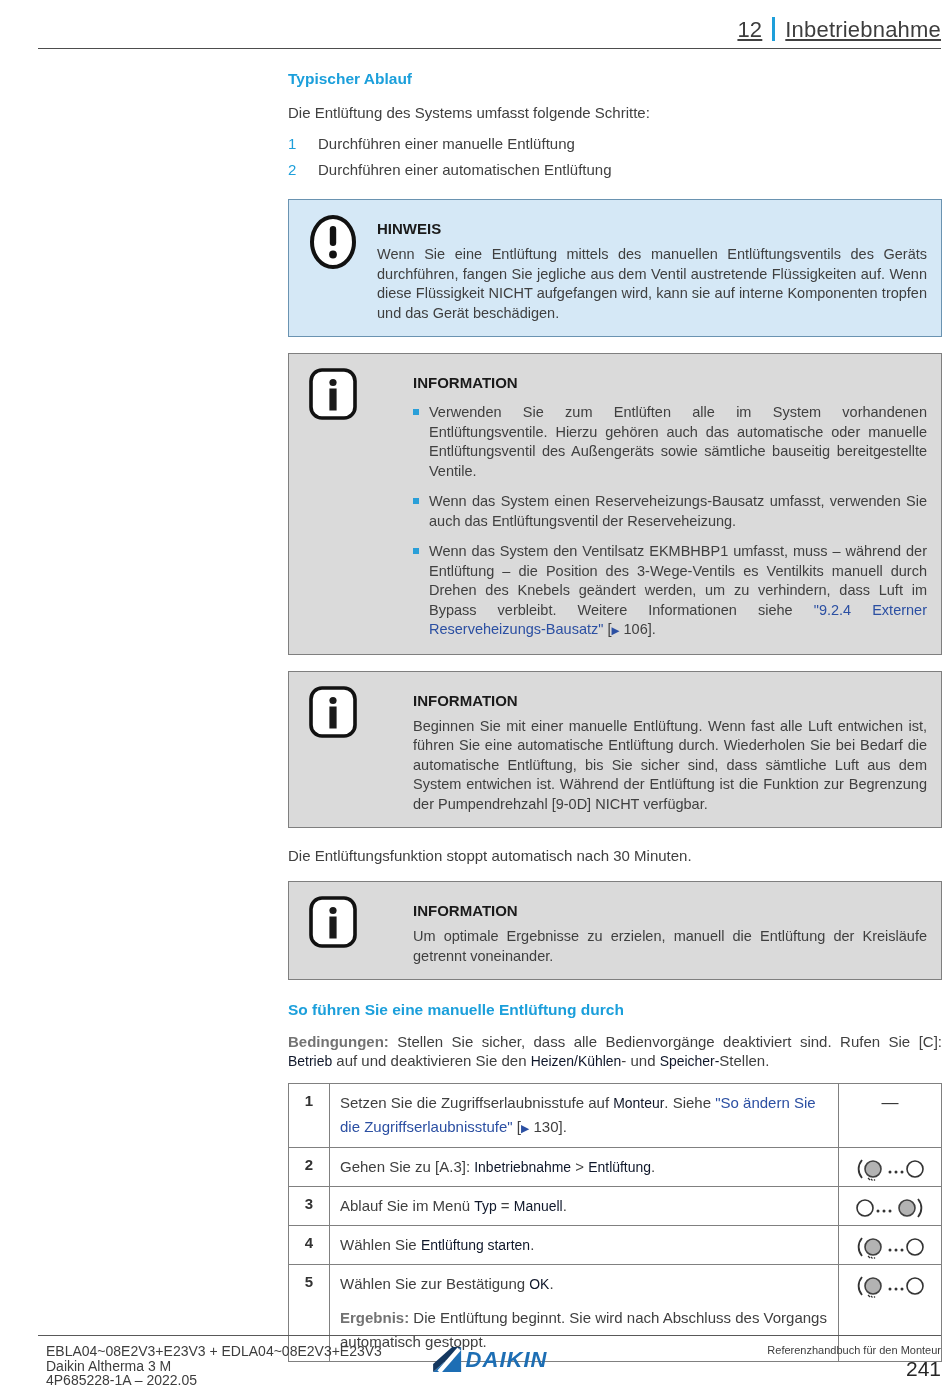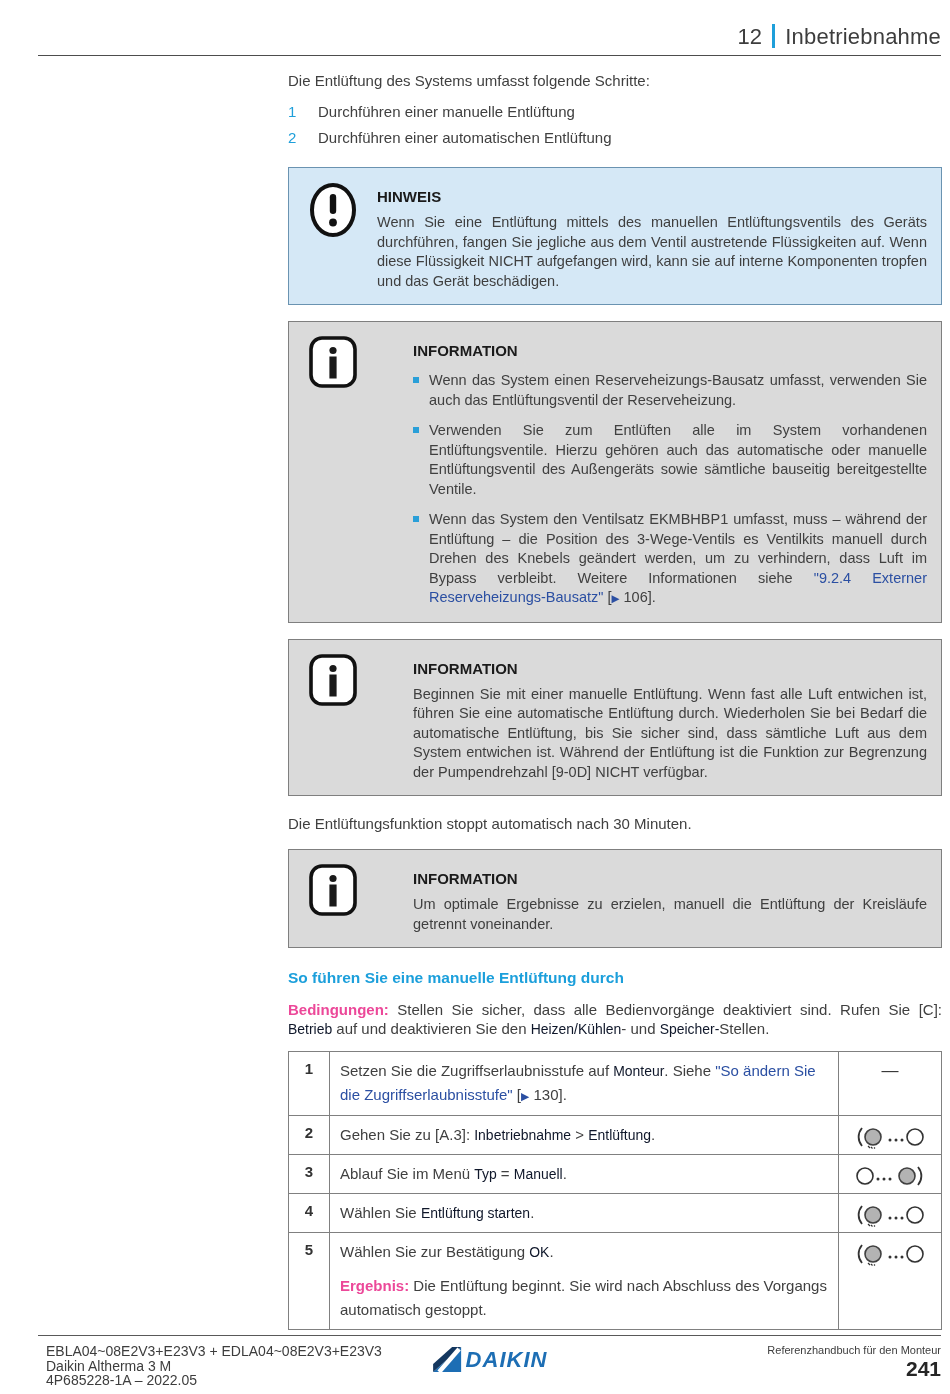--- a/index.html
+++ b/index.html
@@ -4,21 +4,21 @@
 <style>
   html,body{margin:0;padding:0;}
   body{
     width:950px;height:1394px;position:relative;background:#ffffff;
     font-family:"Liberation Sans",sans-serif;color:#404040;
     -webkit-font-smoothing:antialiased;overflow:hidden;
   }
   .page{width:950px;height:1394px;position:relative;}
 
   
-  .header{padding-top:24px;}
+  .header{padding-top:17px;text-decoration:underline;}
   .chapter{ text-align:right;padding-right:9px;font-size:22px;color:#3d3d3d;letter-spacing:.2px;}
   .chapter .vbar{display:inline-block;width:3px;height:24px;background:#1e9fda;margin:0 10px;vertical-align:-4px;}
   .header-rule{margin:5px 9px 0 38px;border-top:1.5px solid #4d4d4d;}
 
   
   .content{margin-left:288px;width:654px;font-size:15px;line-height:19px;}
   .blue-heading{font-size:15.5px;font-weight:bold;color:#1b9fdb;margin:20px 0 0 0;}
   .para{margin:15px 0 0 0;}
   .just{text-align:justify;}
 
@@ -33,21 +33,21 @@
   .box-icon-col{flex:0 0 88px;display:flex;justify-content:center;padding-top:13px;}
   .box-body{flex:1;padding:11px 14px 13px 0;}
   .box-title{font-size:15px;font-weight:bold;color:#1a1a1a;margin:8px 0 7px 0;}
   .box-text{margin:0;text-align:justify;font-size:14.5px;line-height:19.5px;color:#3f3f3f;}
   .bullet{display:flex;margin-top:11px;}
   .bullet:first-child{margin-top:2px;}
   .bullet .sq{flex:0 0 6px;width:6px;height:6px;background:#2a9fd8;margin:6px 10px 0 0;}
   .bullet p{margin:0;text-align:justify;font-size:14.5px;line-height:19.5px;}
 
   .seg-mono{font-family:Liberation Sans, sans-serif;font-size:.93em;color:#0f172a;}
-  .seg-bold{font-weight:bold;color:#ec4899;}
+  .seg-bold{font-weight:bold;color:#737373;}
   .seg-link{color:#2b4fa2;}
   .seg-mark{color:#2b4fa2;font-size:.72em;}
 
   
   .steps-table{border-collapse:collapse;width:654px;margin-top:12px;}
   .steps-table td{border:1px solid #808080;vertical-align:top;}
   .steps-table td.num{width:40px;text-align:center;font-weight:bold;color:#333;padding:7px 0;}
   .steps-table td.instr{padding:7px 10px;line-height:24px;}
   .steps-table td.instr p{margin:0;}
   .steps-table td.instr p + p{margin-top:10px;}
@@ -56,36 +56,37 @@
   .dial-svg{display:inline-block;vertical-align:middle;}
 
   
   .footer{position:absolute;left:0;right:0;bottom:4px;}
   .footer-rule{margin:0 9px 6px 38px;border-top:1px solid #595959;}
   .footer-row{position:relative;margin:0 9px 0 38px;height:48px;}
   .footer-left{position:absolute;left:8px;top:2px;font-size:14px;line-height:14.5px;color:#3d3d3d;}
   .footer-logo{position:absolute;left:50%;transform:translateX(-50%);top:4px;display:flex;align-items:flex-end;}
   .logo-text{font-size:22px;font-weight:bold;font-style:italic;color:#1d6eb4;letter-spacing:1px;margin-left:4px;}
   .footer-right{position:absolute;right:0;top:2px;text-align:right;font-size:11px;color:#3d3d3d;}
-  .page-num{font-size:21px;color:#262626;margin-top:2px;line-height:22px;font-weight:bold;}
+  .page-num{font-size:21px;color:#262626;margin-top:2px;line-height:22px;}
 </style>
 </head>
 <body>
 
 <div class="page">
 
   <header class="header">
     <div class="chapter">
       <span>12</span><span class="vbar"></span><span>Inbetriebnahme</span>
     </div>
     <div class="header-rule"></div>
   </header>
 
   <main class="content">
 
+    <h3 class="blue-heading">Typischer Ablauf</h3>
     <p class="para">Die Entlüftung des Systems umfasst folgende Schritte:</p>
 
     <div class="steps">
       <div class="step-row">
         <span class="step-num">1</span>
         <span>Durchführen einer manuelle Entlüftung</span>
       </div>
       <div class="step-row">
         <span class="step-num">2</span>
         <span>Durchführen einer automatischen Entlüftung</span>
@@ -111,25 +112,25 @@
         <svg width="50" height="54" viewBox="0 0 50 54">
           <rect x="3" y="3" width="44" height="48" rx="11" fill="#ffffff" stroke="#111111" stroke-width="3.6"></rect>
           <circle cx="25" cy="15.5" r="3.6" fill="#1a1a1a"></circle>
           <rect x="21.4" y="21.5" width="7.2" height="22" fill="#1a1a1a"></rect>
         </svg>
       </div>
       <div class="box-body">
         <h4 class="box-title">INFORMATION</h4>
         <div class="bullet">
           <span class="sq"></span>
-          <p><span>Wenn das System einen Reserveheizungs-Bausatz umfasst, verwenden Sie auch das Entlüftungsventil der Reserveheizung.</span></p>
+          <p><span>Verwenden Sie zum Entlüften alle im System vorhandenen Entlüftungsventile. Hierzu gehören auch das automatische oder manuelle Entlüftungsventil des Außengeräts sowie sämtliche bauseitig bereitgestellte Ventile.</span></p>
         </div>
         <div class="bullet">
           <span class="sq"></span>
-          <p><span>Verwenden Sie zum Entlüften alle im System vorhandenen Entlüftungsventile. Hierzu gehören auch das automatische oder manuelle Entlüftungsventil des Außengeräts sowie sämtliche bauseitig bereitgestellte Ventile.</span></p>
+          <p><span>Wenn das System einen Reserveheizungs-Bausatz umfasst, verwenden Sie auch das Entlüftungsventil der Reserveheizung.</span></p>
         </div>
         <div class="bullet">
           <span class="sq"></span>
           <p><span>Wenn das System den Ventilsatz EKMBHBP1 umfasst, muss – während der Entlüftung – die Position des 3-Wege-Ventils es Ventilkits manuell durch Drehen des Knebels geändert werden, um zu verhindern, dass Luft im Bypass verbleibt. Weitere Informationen siehe </span><span class="seg-link">"9.2.4 Externer Reserveheizungs-Bausatz"</span><span> [</span><span class="seg-mark">▶</span><span> 106].</span></p>
         </div>
       </div>
     </section>
 
     <section class="box info">
       <div class="box-icon-col">

